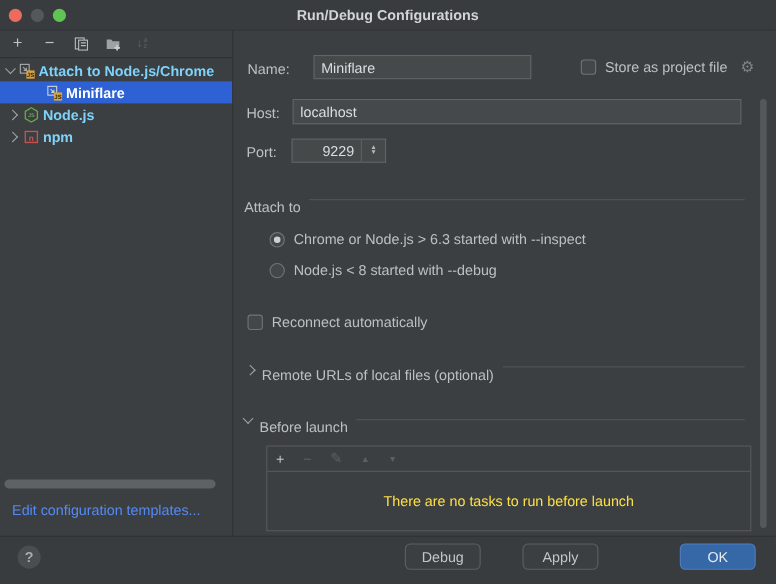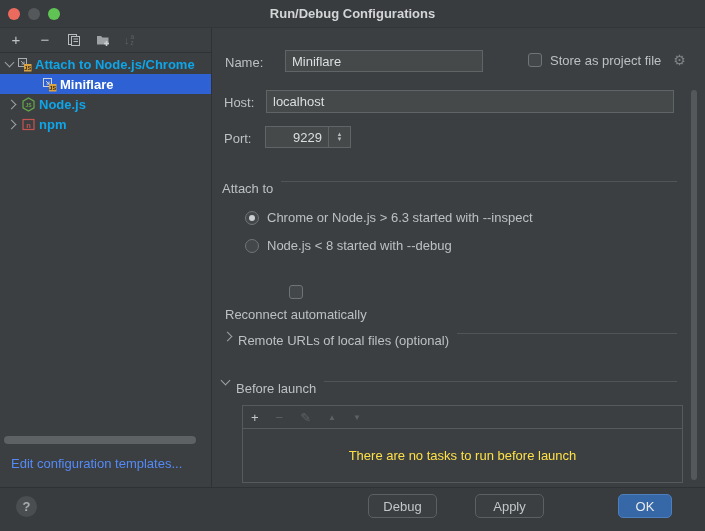--- a/index.html
+++ b/index.html
@@ -18,21 +18,21 @@
   
   .sidebar { position:absolute; left:0; top:28px; width:212px; height:459px; border-right:1px solid #2f3234; overflow:hidden; }
   .side-toolbar { position:absolute; left:0; top:0; width:100%; height:25px; border-bottom:1px solid #2f3234; display:flex; align-items:center; padding-left:8px; gap:13px; }
   .tbtn { width:16px; height:16px; display:flex; align-items:center; justify-content:center; color:#c0c3c5; font-size:15px; line-height:16px; }
   .sort-ic { display:flex; align-items:center; color:#5c6164; }
   .sort-ic .arr { font-size:11px; }
   .sort-ic .az { display:flex; flex-direction:column; font-size:6.5px; line-height:6px; margin-left:1px; }
 
   .tree-row { position:absolute; left:0; width:212px; height:20px; display:flex; align-items:center; white-space:nowrap; overflow:hidden; }
   .tree-row.sel { background:#2e62d4; }
-  .tree-label { font-weight:bold; color:#0ea5e9; margin-left:3px; }
+  .tree-label { font-weight:bold; color:#7dd3fc; margin-left:3px; }
   .tree-row.sel .tree-label { color:#ffffff; }
   .chev { width:7px; height:7px; border-right:1.5px solid #9ea2a4; border-bottom:1.5px solid #9ea2a4; display:inline-block; flex:none; }
   .chev.right { transform:rotate(-45deg); }
   .chev.down { transform:rotate(45deg); }
   .ticon { flex:none; position:relative; width:15px; height:15px; margin-left:4px; }
 
   .hscroll { position:absolute; left:4px; top:408px; width:192px; height:8px; border-radius:4px; background:#5e6264; }
   .edit-link { position:absolute; left:11px; top:428px; color:#548af7; cursor:pointer; }
 
   
@@ -190,21 +190,21 @@
 
     <div class="cbrow" style="left:33px; top:182px;">
       <span class="radio sel"></span>
       <span>Chrome or Node.js &gt; 6.3 started with --inspect</span>
     </div>
     <div class="cbrow" style="left:33px; top:210px;">
       <span class="radio"></span>
       <span>Node.js &lt; 8 started with --debug</span>
     </div>
 
-    <div class="cbrow" style="left:13px; top:257px;flex-direction:column;">
+    <div class="cbrow" style="left:13px; top:257px;">
       <span class="cbox"></span>
       <span>Reconnect automatically</span>
     </div>
 
     <div class="section" style="left:12px; top:305px; width:453px;">
       <span class="chev right schev"></span>
       <span>Remote URLs of local files (optional)</span>
       <span class="line"></span>
     </div>
 
@@ -226,16 +226,16 @@
     </div>
 
     <div class="vscroll"></div>
   </div>
 
   <div class="footer">
     <div class="help">?</div>
     <button class="btn" style="left:368px; width:69px;">Debug</button>
     <button class="btn" style="left:475px; width:69px;">Apply</button>
     <button class="btn" style="left:534px; width:69px;margin-top:48px;">Cancel</button>
-    <button class="btn primary" style="left:618px; width:54px;">OK</button>
+    <button class="btn primary" style="left:618px; width:69px;">OK</button>
   </div>
 
 </div>
 
 </body></html>

